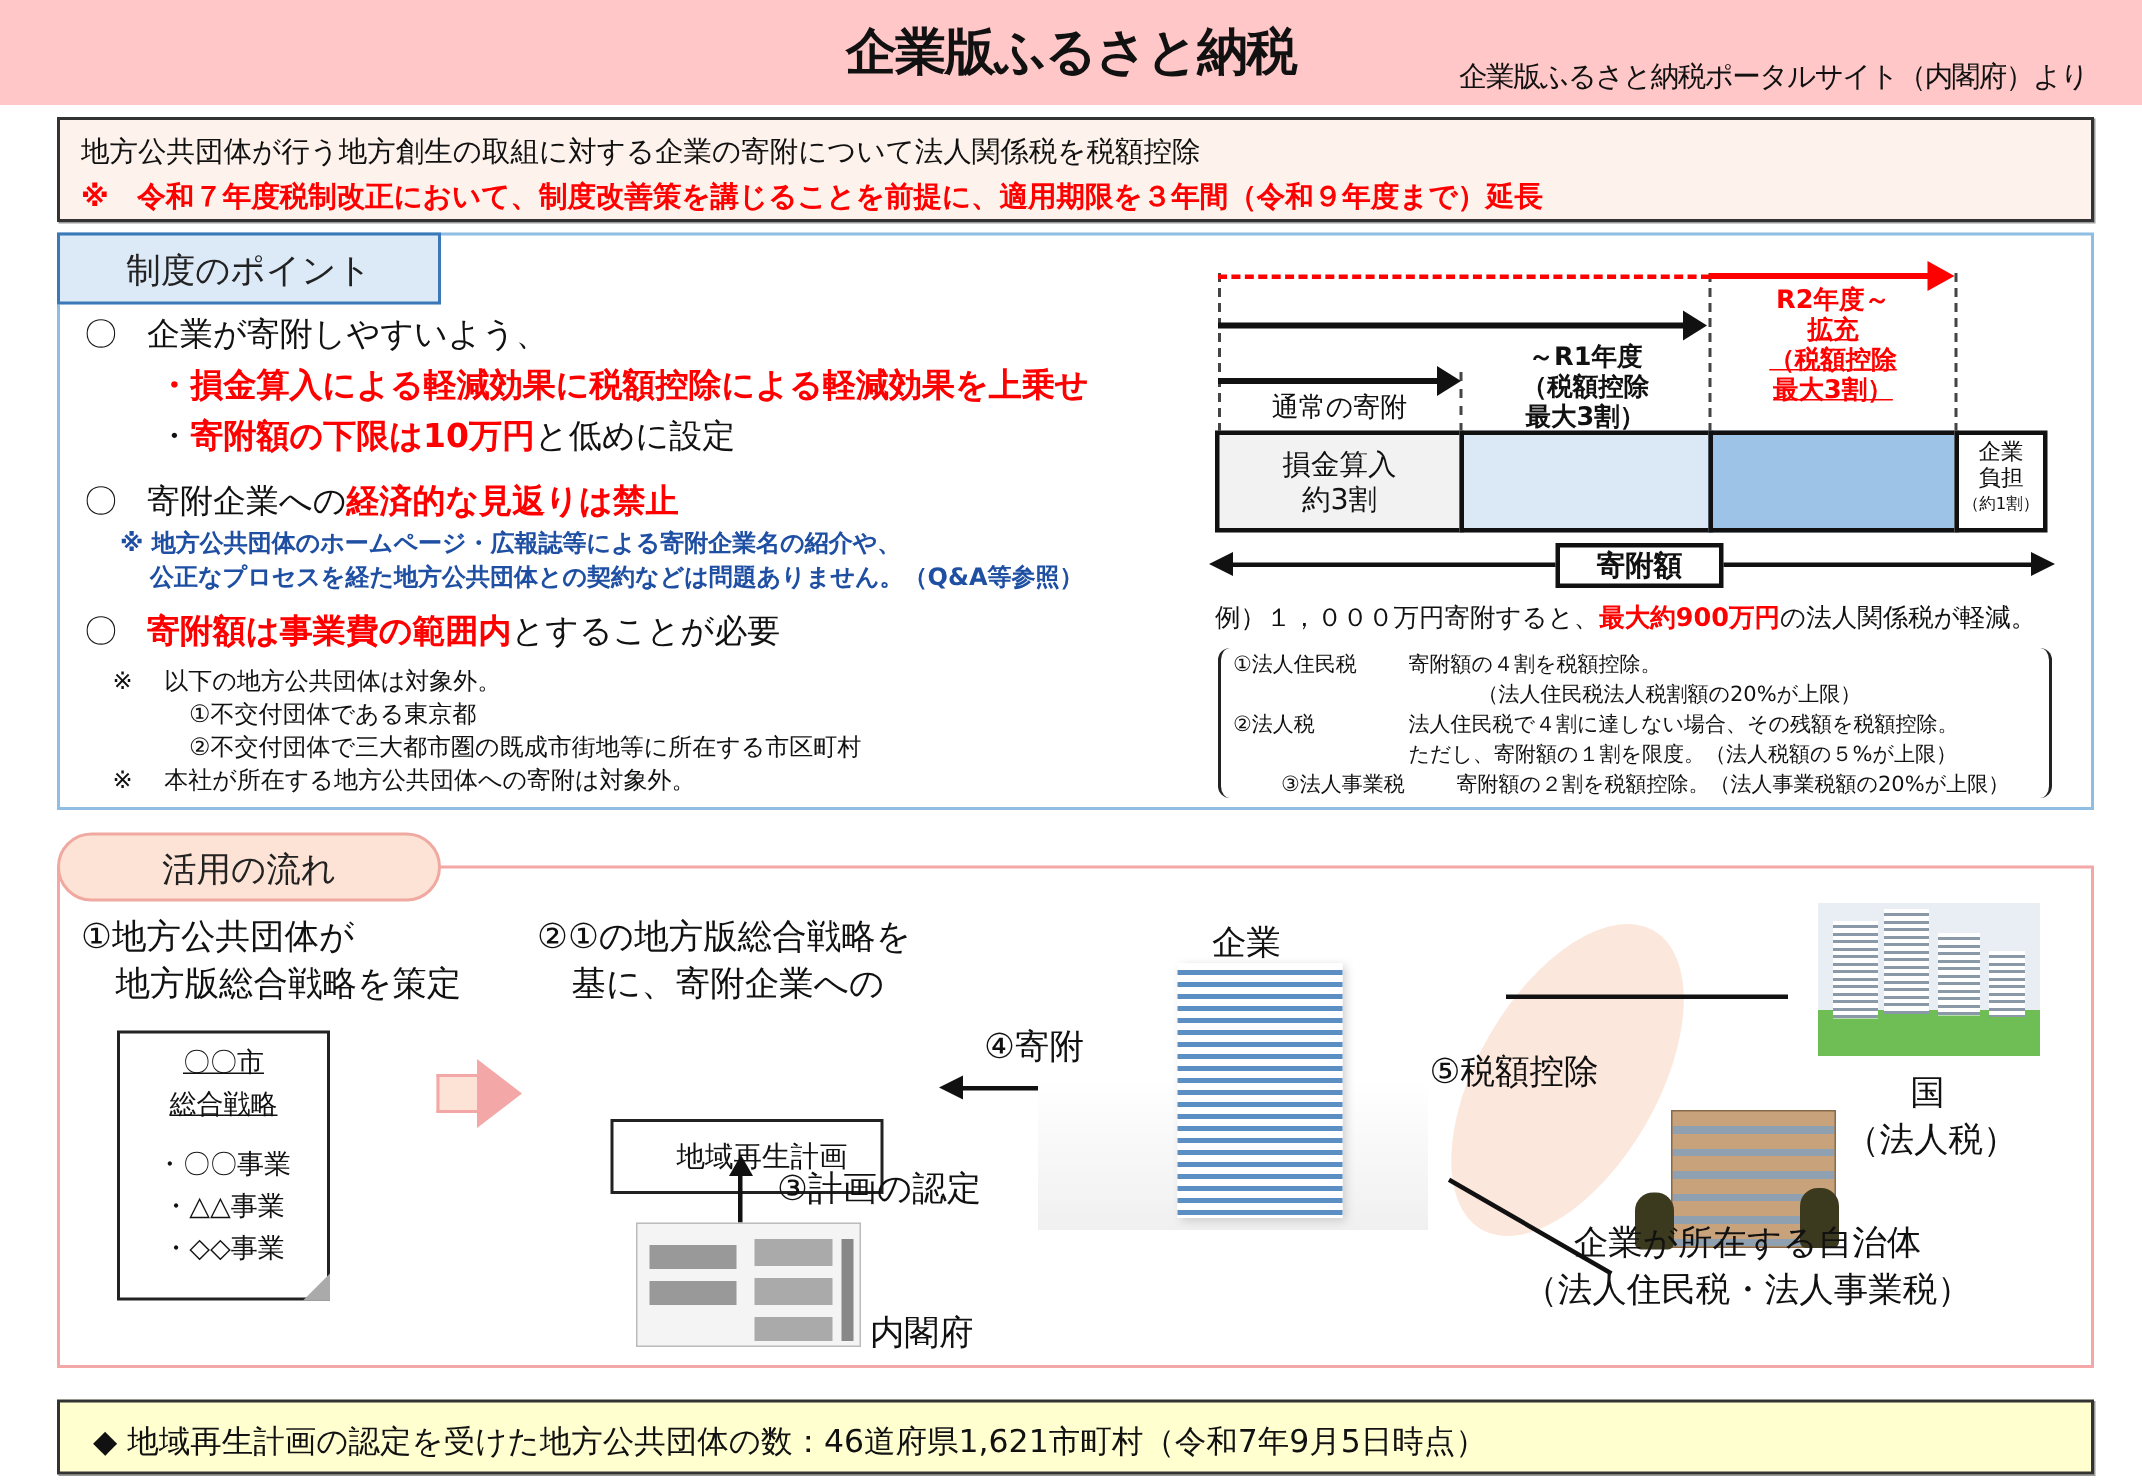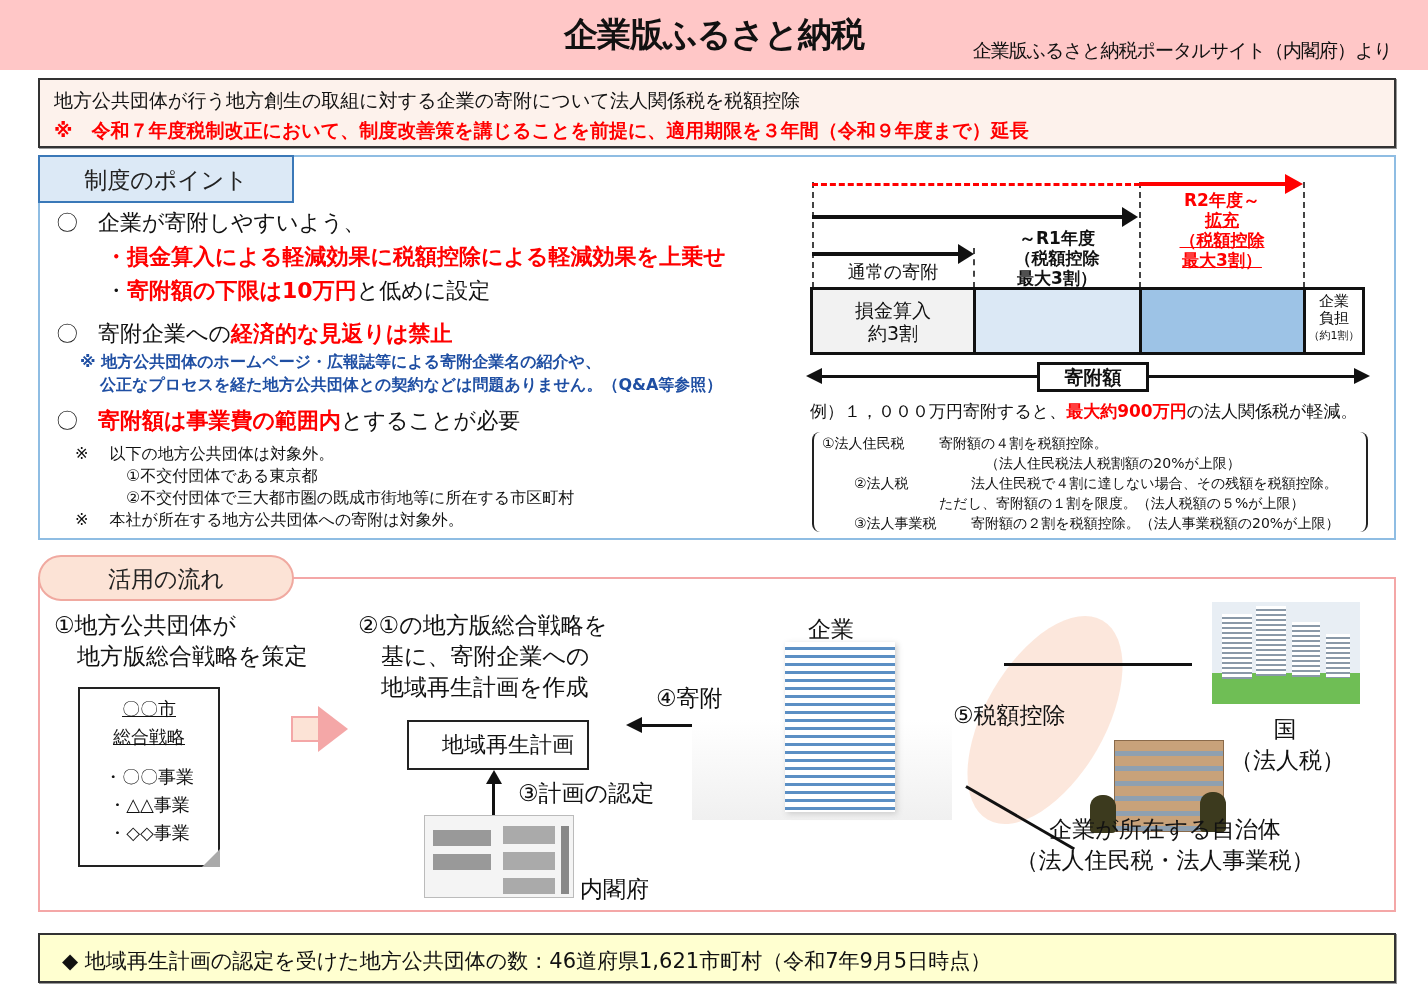--- a/index.html
+++ b/index.html
@@ -141,21 +141,21 @@
 <div class="abs" style="left:822px;top:433px;font-size:14px;line-height:20px;">
   <div style="display:flex;">
       <span style="width:117px;">①法人住民税</span>
       <span>寄附額の４割を税額控除。</span>
     </div>
   <div style="display:flex;gap:32px;">
       <span style="width:117px;"></span>
       <span>　（法人住民税法人税割額の20%が上限）</span>
     </div>
   <div style="display:flex;">
-      <span style="width:117px;margin-left:32px;">②法人税</span>
+      <span style="width:117px;">②法人税</span>
       <span>法人住民税で４割に達しない場合、その残額を税額控除。</span>
     </div>
   <div style="display:flex;">
       <span style="width:117px;"></span>
       <span>ただし、寄附額の１割を限度。（法人税額の５%が上限）</span>
     </div>
   <div style="display:flex;">
       <span style="width:117px;margin-left:32px;">③法人事業税</span>
       <span>寄附額の２割を税額控除。（法人事業税額の20%が上限）</span>
     </div>
@@ -179,24 +179,23 @@
   <div>・◇◇事業</div>
 </div>
 <div class="abs" style="left:202px;top:849px;width:0;height:0;border-bottom:18px solid #aaa;border-left:18px solid transparent;"></div>
 
 <div class="abs" style="left:291px;top:716px;width:30px;height:26px;background:#fce3d6;border:2px solid #f4a7a7;border-right:none;"></div>
 <div class="abs" style="left:318px;top:706px;width:0;height:0;border-top:23px solid transparent;border-bottom:23px solid transparent;border-left:30px solid #f4a7a7;"></div>
 
 <div class="abs ft" style="left:358px;top:610px;">
   <div>②①の地方版総合戦略を</div>
   <div>　基に、寄附企業への</div>
-  <div>　地域再生計画を作成</div>
-</div>
-
-<div class="abs" style="left:407px;top:720px;width:182px;height:50px;border:2px solid #222;text-align:center;font-size:22px;line-height:46px;padding-left:20px;">地域再生計画</div>
+</div>
+
+<div class="abs" style="left:407px;top:746px;width:182px;height:50px;border:2px solid #222;text-align:center;font-size:19px;line-height:46px;padding-left:20px;">地域再生計画</div>
 
 <div class="abs" style="left:492px;top:780px;width:3px;height:38px;background:#111;"></div>
 <div class="abs" style="left:486px;top:770px;width:0;height:0;border-left:8px solid transparent;border-right:8px solid transparent;border-bottom:14px solid #111;"></div>
 <div class="abs ft" style="left:518px;top:778px;text-align:right;">③計画の認定</div>
 
 <div class="abs" style="left:424px;top:815px;width:150px;height:83px;background:#f4f4f4;border:1px solid #bbb;">
   <div style="position:absolute;left:8px;top:14px;width:58px;height:16px;background:#999;"></div>
   <div style="position:absolute;left:8px;top:38px;width:58px;height:16px;background:#999;"></div>
   <div style="position:absolute;left:78px;top:10px;width:52px;height:18px;background:#aaa;"></div>
   <div style="position:absolute;left:78px;top:36px;width:52px;height:18px;background:#aaa;"></div>

